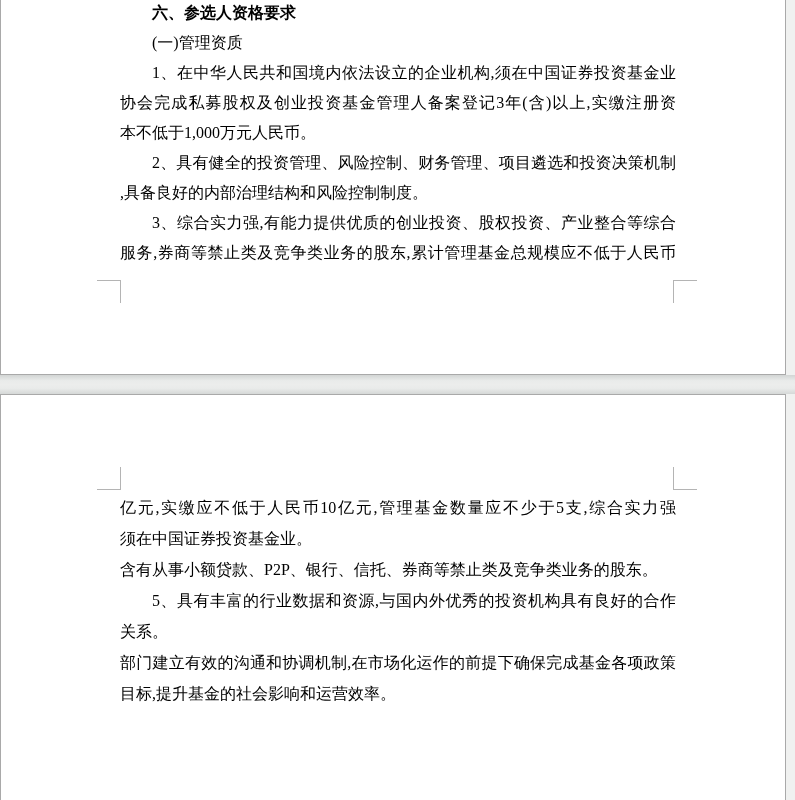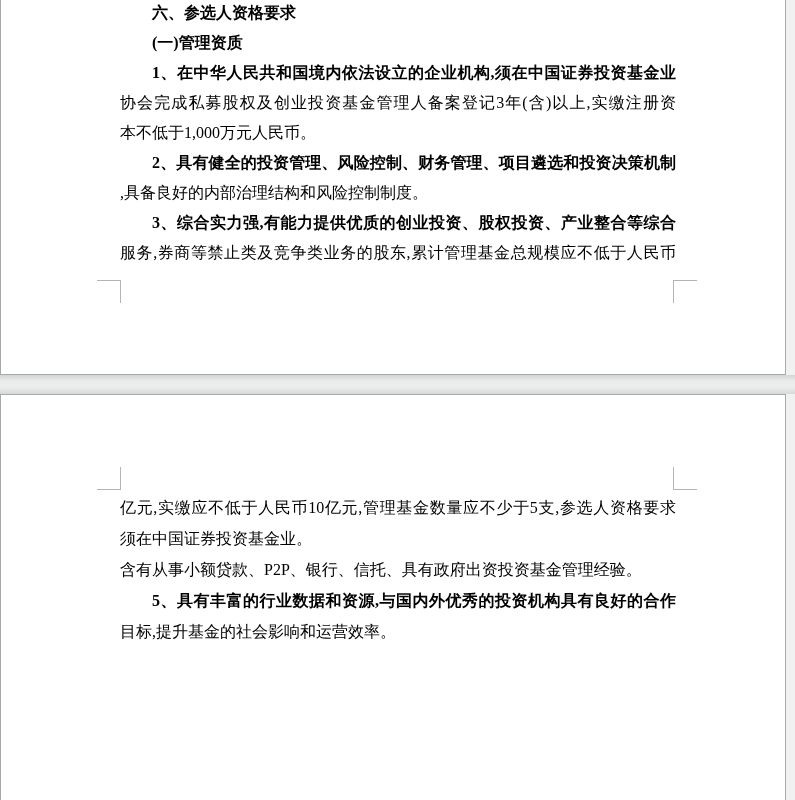--- a/index.html
+++ b/index.html
@@ -53,21 +53,21 @@
   }
   #text-page-1 { top: -2px; }
   #text-page-2 { top: 492px; }
   #text-page-1 .line { line-height: 30px; height: 30px; }
   #text-page-2 .line { line-height: 31px; height: 31px; }
   .line {
     overflow: hidden;
     white-space: normal;
     text-align: left;
   }
-  .indent { text-indent: 32px; font-weight: bold; }
+  .indent { text-indent: 32px; }
   .just   { text-align: justify; text-align-last: justify; }
   .bold   { font-weight: bold; }
 </style>
 </head>
 <body>
 
 <div id="page-1" class="page"></div>
 
 <div id="page-gap"></div>
 
@@ -84,18 +84,20 @@
   <div class="line indent just">1、在中华人民共和国境内依法设立的企业机构,须在中国证券投资基金业</div>
   <div class="line just">协会完成私募股权及创业投资基金管理人备案登记3年(含)以上,实缴注册资</div>
   <div class="line">本不低于1,000万元人民币。</div>
   <div class="line indent just">2、具有健全的投资管理、风险控制、财务管理、项目遴选和投资决策机制</div>
   <div class="line">,具备良好的内部治理结构和风险控制制度。</div>
   <div class="line indent just">3、综合实力强,有能力提供优质的创业投资、股权投资、产业整合等综合</div>
   <div class="line just">服务,券商等禁止类及竞争类业务的股东,累计管理基金总规模应不低于人民币100</div>
 </div>
 
 <div id="text-page-2" class="textblock">
-  <div class="line just">亿元,实缴应不低于人民币10亿元,管理基金数量应不少于5支,参选人资格要求</div>
+  <div class="line just">亿元,实缴应不低于人民币10亿元,管理基金数量应不少于5支,综合实力强</div>
   <div class="line">须在中国证券投资基金业。</div>
-  <div class="line">含有从事小额贷款、P2P、银行、信托、具有政府出资投资基金管理经验。</div>
+  <div class="line">含有从事小额贷款、P2P、银行、信托、券商等禁止类及竞争类业务的股东。</div>
   <div class="line indent just">5、具有丰富的行业数据和资源,与国内外优秀的投资机构具有良好的合作</div>
+  <div class="line">关系。</div>
+  <div class="line just">部门建立有效的沟通和协调机制,在市场化运作的前提下确保完成基金各项政策</div>
   <div class="line">目标,提升基金的社会影响和运营效率。</div>
 </div>
 
 </body></html>

